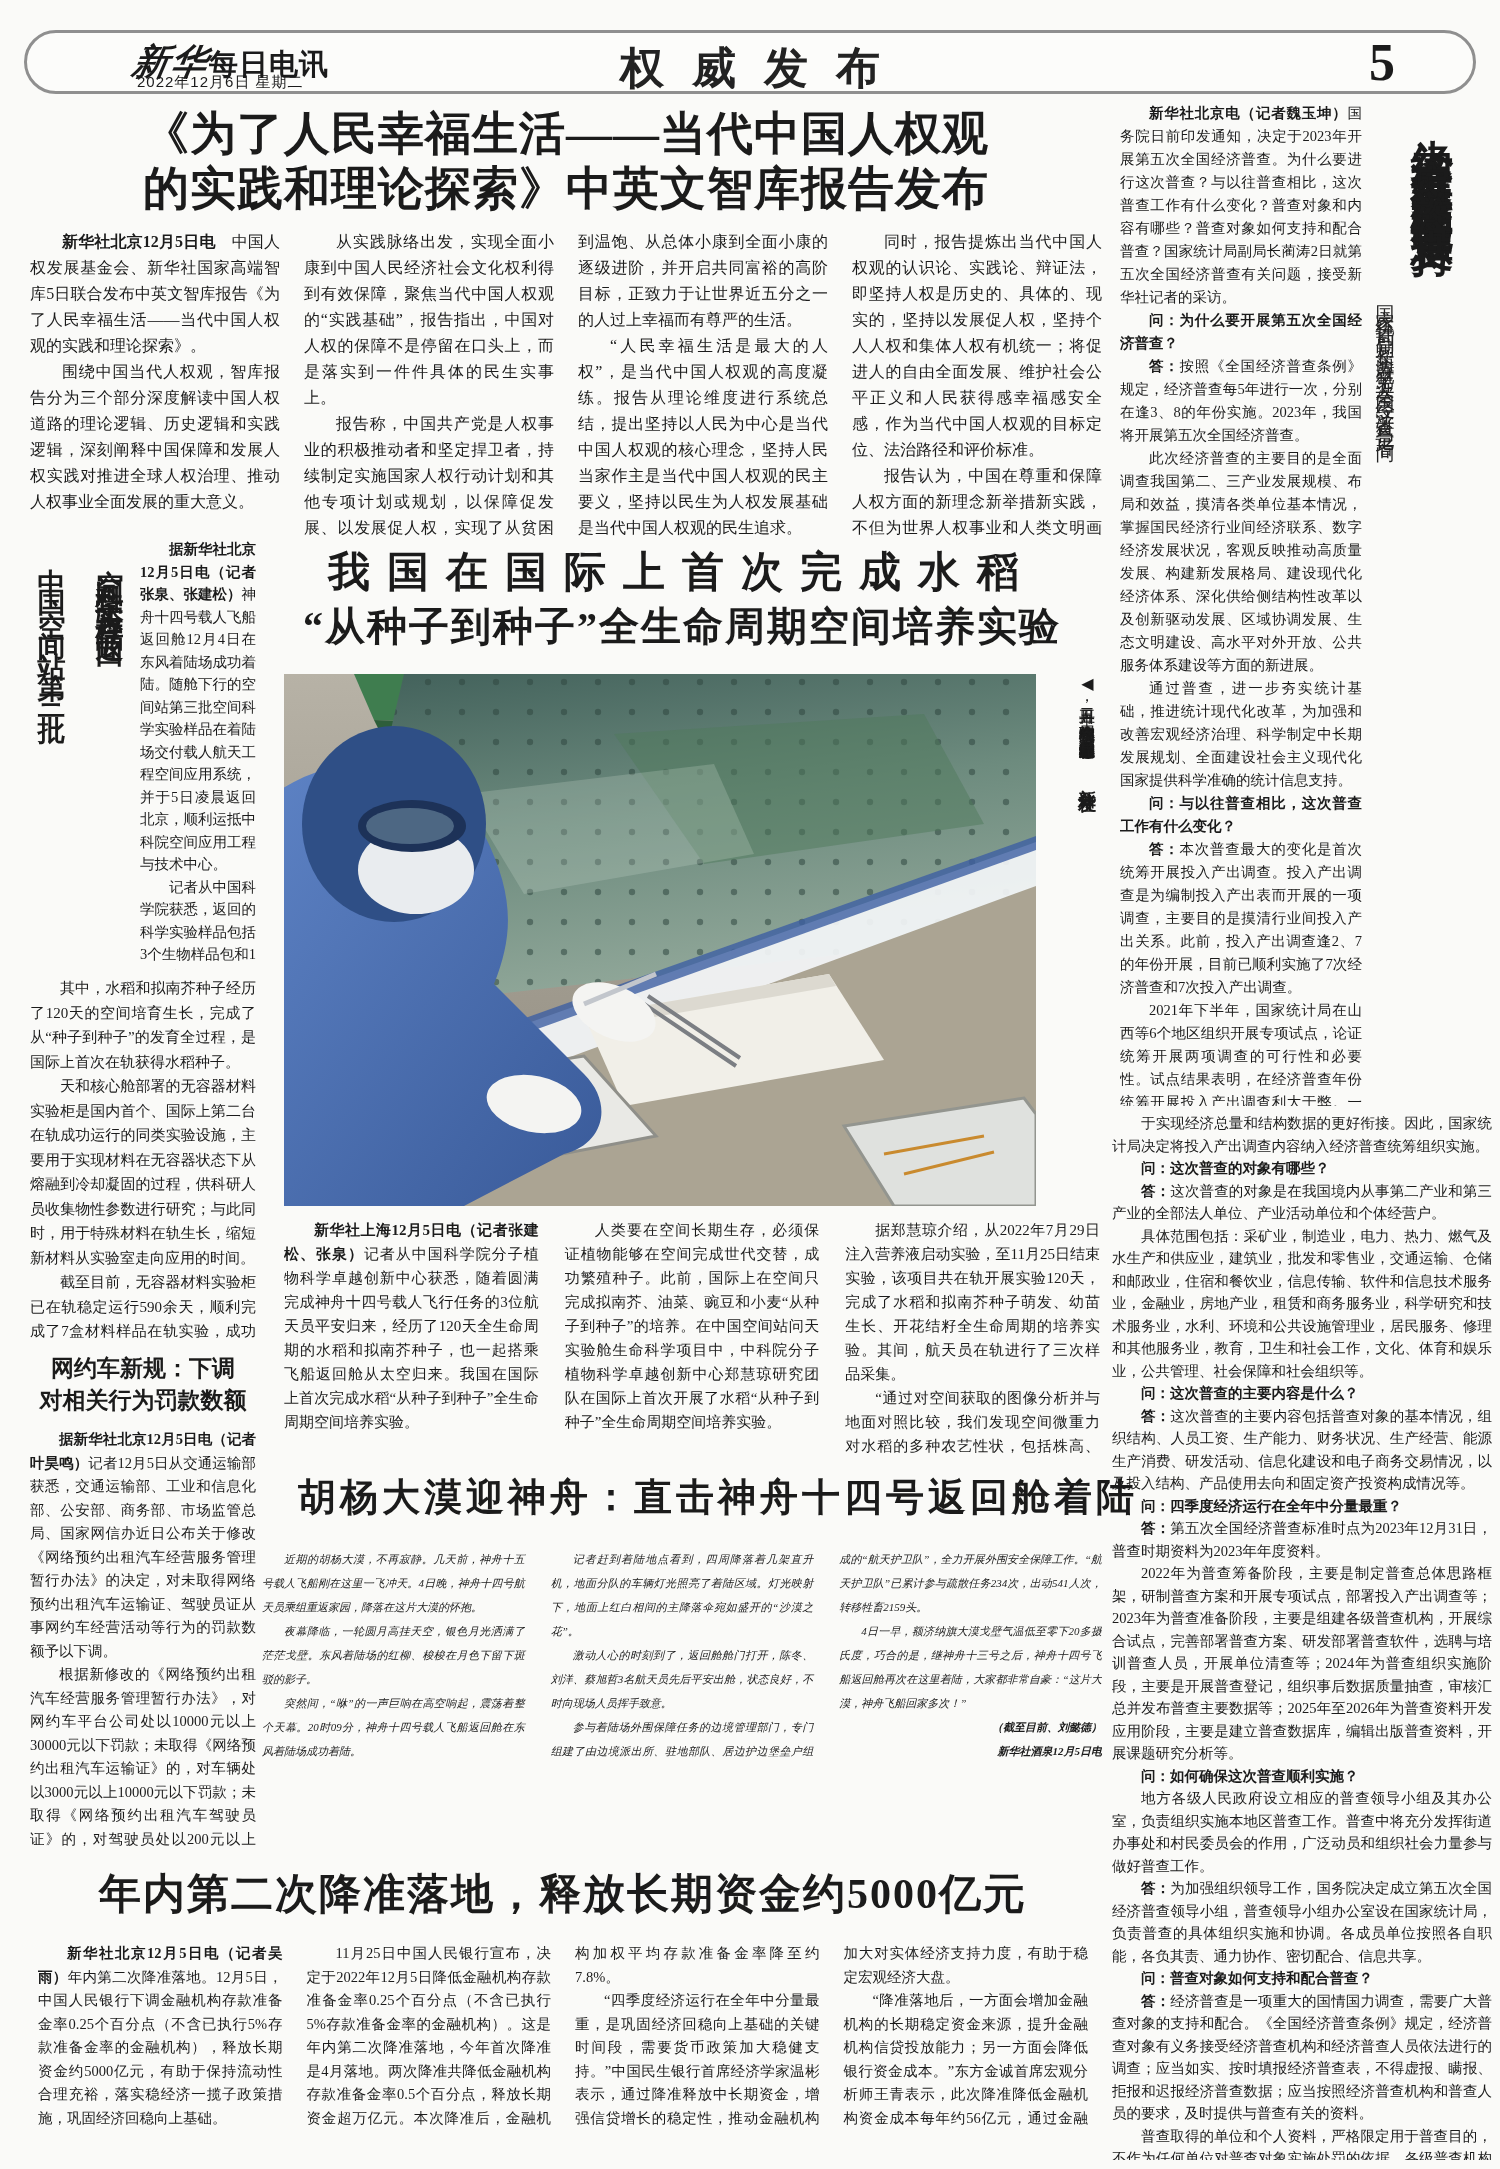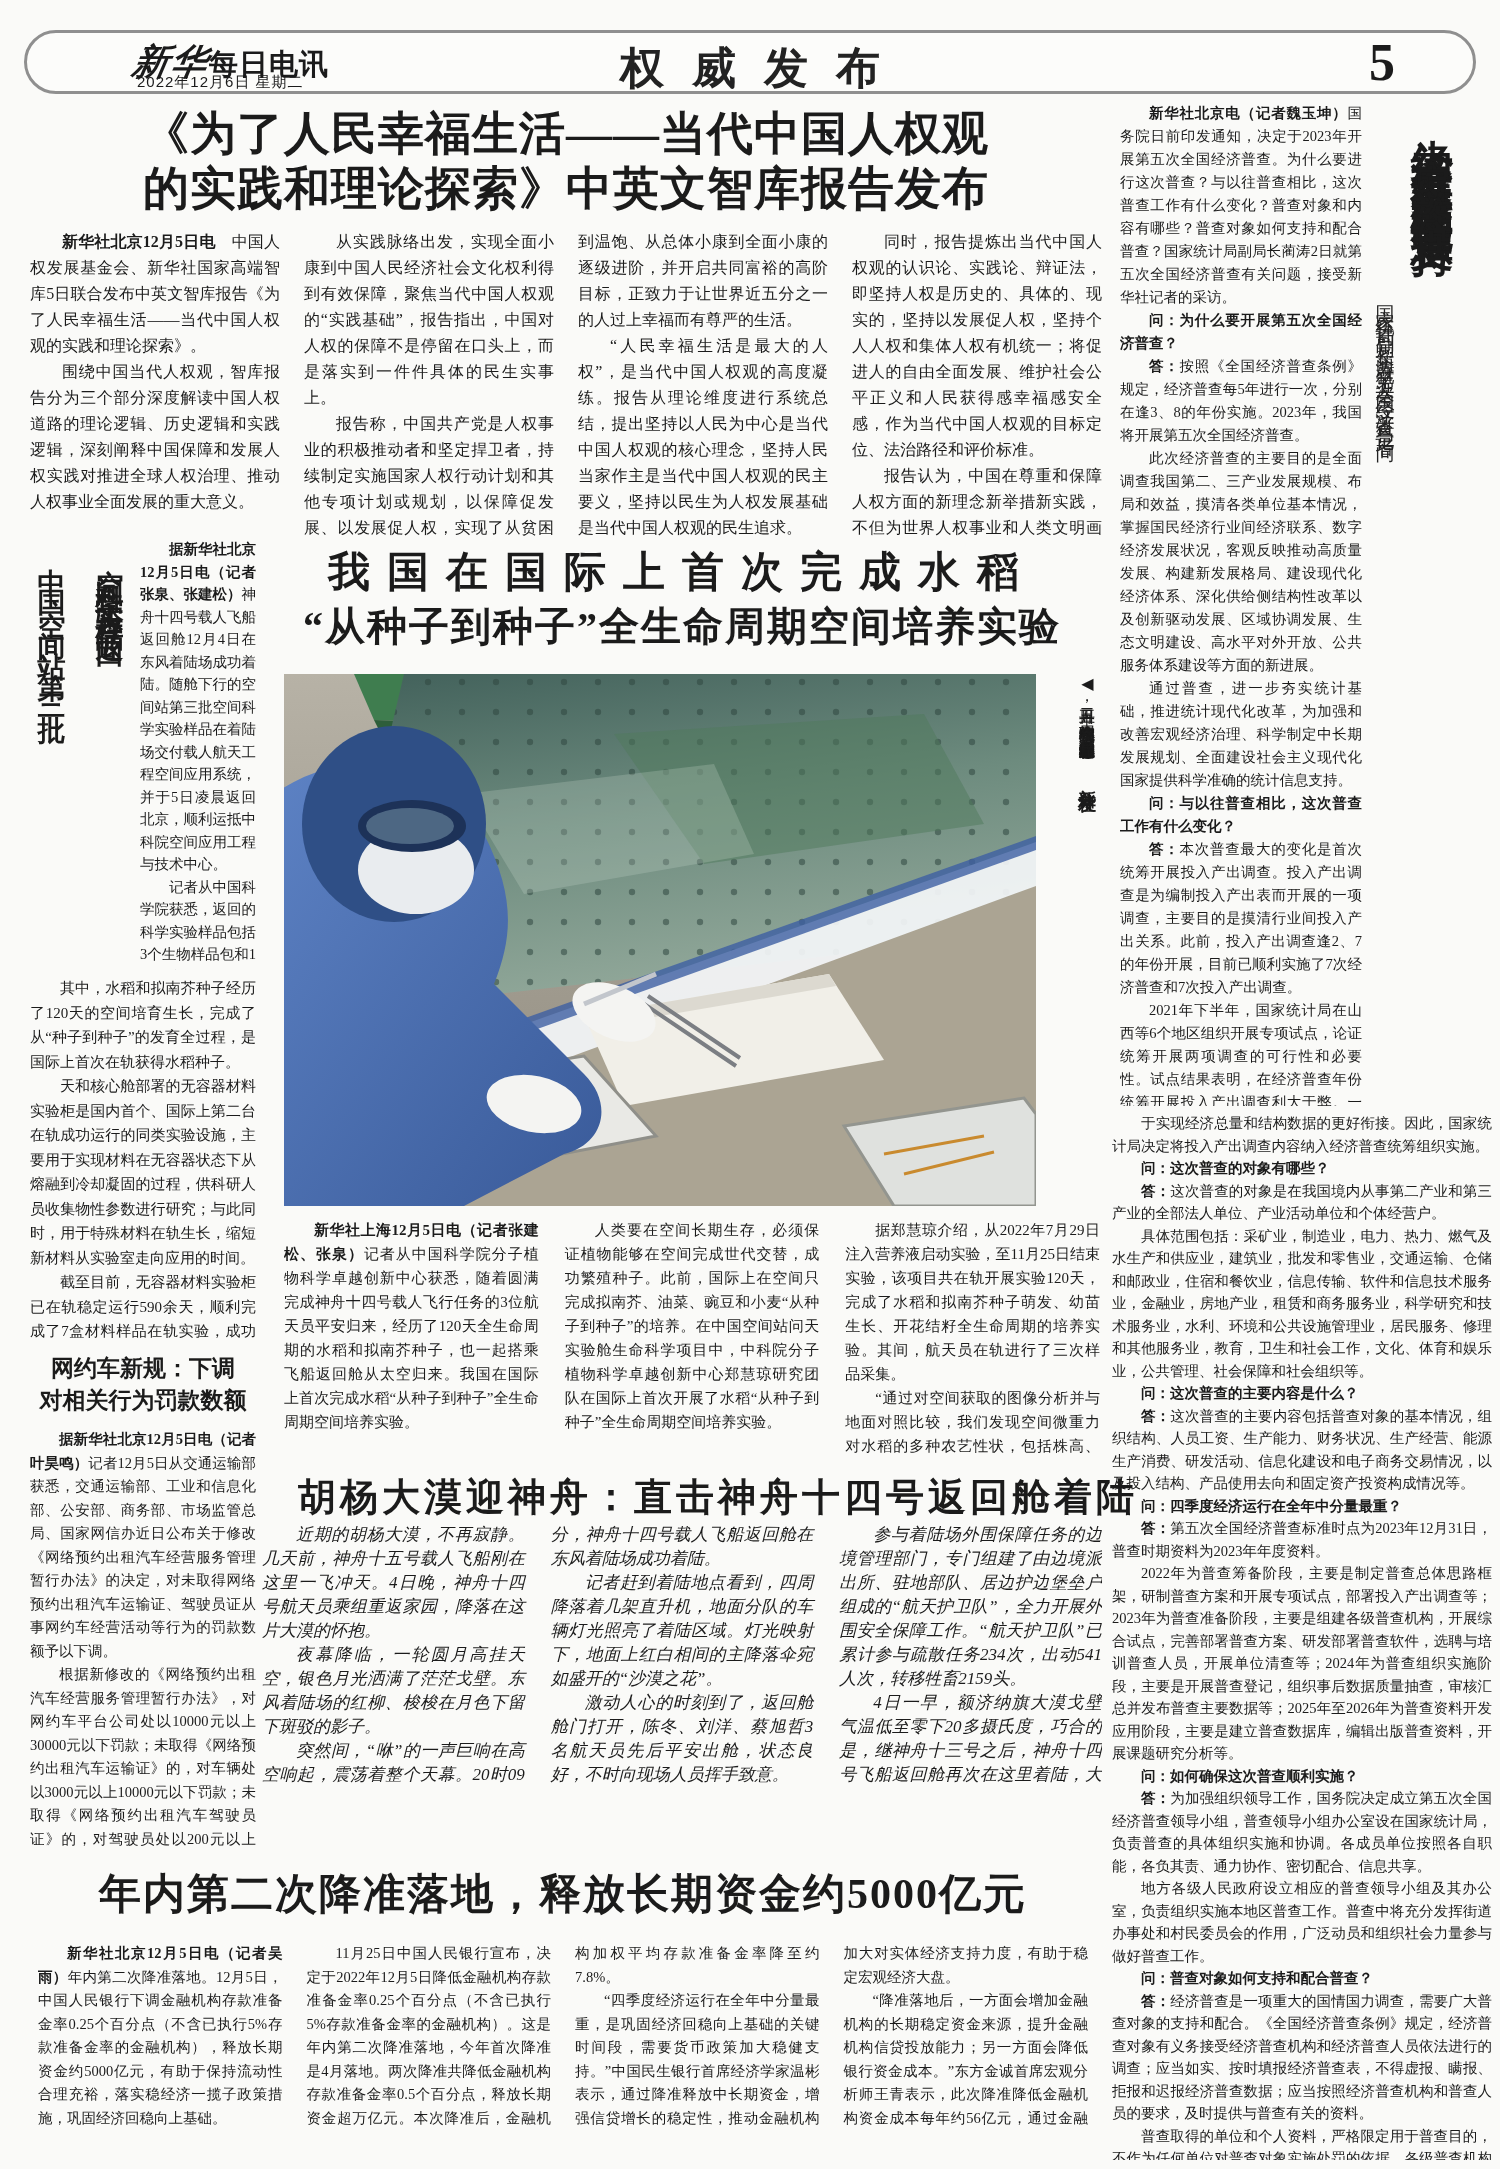--- a/index.html
+++ b/index.html
@@ -44,22 +44,22 @@
   .rice-h2{text-align:center;font-size:40px;font-weight:bold;letter-spacing:2px;line-height:50px;margin-top:4px;white-space:nowrap;}
   .photo-frame{position:absolute;left:22px;top:128px;width:752px;height:532px;overflow:hidden;background:#9a958b;}
   .photo-caption{position:absolute;left:788px;top:128px;width:50px;height:532px;writing-mode:vertical-rl;
                  font-size:16px;line-height:25px;text-align:left;overflow:hidden;}
   .cap-credit{font-weight:bold;font-size:18px;display:inline-block;margin-top:26px;letter-spacing:2px;}
   .rice-body{position:absolute;left:22px;top:672px;width:816px;height:242px;column-count:3;column-gap:26px;
              font-size:15px;line-height:24px;text-align:justify;overflow:hidden;}
   
   .hy-art{left:262px;top:1472px;width:840px;height:390px;}
   .hy-h{text-align:center;font-size:38px;font-weight:bold;letter-spacing:4px;white-space:nowrap;margin-left:36px;}
-  .hy-body{height:306px;column-count:3;column-gap:26px;
-           font-size:17px;line-height:24px;text-align:justify;overflow:hidden;font-style:italic;}
+  .hy-body{margin-top:24px;height:306px;column-count:3;column-gap:26px;
+           font-size:11px;line-height:24px;text-align:justify;overflow:hidden;font-style:italic;}
   .hy-body .byline{font-style:italic;}
   
   .census{left:1106px;top:98px;width:388px;height:2066px;}
   .cz-narrow{position:absolute;left:14px;top:4px;width:242px;height:1004px;
              font-size:14.5px;line-height:23px;text-align:justify;overflow:hidden;}
   .cz-sub{position:absolute;left:266px;top:192px;height:710px;writing-mode:vertical-rl;
           font-size:19px;letter-spacing:6px;color:#222;}
   .cz-big{position:absolute;left:298px;top:8px;height:1000px;writing-mode:vertical-rl;
           font-size:42px;font-weight:bold;letter-spacing:5px;}
   .cz-wide{position:absolute;left:6px;top:1014px;width:380px;height:1048px;
@@ -231,22 +231,22 @@
         <p>于实现经济总量和结构数据的更好衔接。因此，国家统计局决定将投入产出调查内容纳入经济普查统筹组织实施。</p>
         <p class="q">问：这次普查的对象有哪些？</p>
         <p><b>答：</b>这次普查的对象是在我国境内从事第二产业和第三产业的全部法人单位、产业活动单位和个体经营户。</p>
         <p>具体范围包括：采矿业，制造业，电力、热力、燃气及水生产和供应业，建筑业，批发和零售业，交通运输、仓储和邮政业，住宿和餐饮业，信息传输、软件和信息技术服务业，金融业，房地产业，租赁和商务服务业，科学研究和技术服务业，水利、环境和公共设施管理业，居民服务、修理和其他服务业，教育，卫生和社会工作，文化、体育和娱乐业，公共管理、社会保障和社会组织等。</p>
         <p class="q">问：这次普查的主要内容是什么？</p>
         <p><b>答：</b>这次普查的主要内容包括普查对象的基本情况，组织结构、人员工资、生产能力、财务状况、生产经营、能源生产消费、研发活动、信息化建设和电子商务交易情况，以及投入结构、产品使用去向和固定资产投资构成情况等。</p>
         <p class="q">问：四季度经济运行在全年中分量最重？</p>
         <p><b>答：</b>第五次全国经济普查标准时点为2023年12月31日，普查时期资料为2023年年度资料。</p>
         <p>2022年为普查筹备阶段，主要是制定普查总体思路框架，研制普查方案和开展专项试点，部署投入产出调查等；2023年为普查准备阶段，主要是组建各级普查机构，开展综合试点，完善部署普查方案、研发部署普查软件，选聘与培训普查人员，开展单位清查等；2024年为普查组织实施阶段，主要是开展普查登记，组织事后数据质量抽查，审核汇总并发布普查主要数据等；2025年至2026年为普查资料开发应用阶段，主要是建立普查数据库，编辑出版普查资料，开展课题研究分析等。</p>
         <p class="q">问：如何确保这次普查顺利实施？</p>
+        <p>地方各级人民政府设立相应的普查领导小组及其办公室，负责组织实施本地区普查工作。普查中将充分发挥街道办事处和村民委员会的作用，广泛动员和组织社会力量参与做好普查工作。</p>
         <p><b>答：</b>为加强组织领导工作，国务院决定成立第五次全国经济普查领导小组，普查领导小组办公室设在国家统计局，负责普查的具体组织实施和协调。各成员单位按照各自职能，各负其责、通力协作、密切配合、信息共享。</p>
-        <p>地方各级人民政府设立相应的普查领导小组及其办公室，负责组织实施本地区普查工作。普查中将充分发挥街道办事处和村民委员会的作用，广泛动员和组织社会力量参与做好普查工作。</p>
         <p class="q">问：普查对象如何支持和配合普查？</p>
         <p><b>答：</b>经济普查是一项重大的国情国力调查，需要广大普查对象的支持和配合。《全国经济普查条例》规定，经济普查对象有义务接受经济普查机构和经济普查人员依法进行的调查；应当如实、按时填报经济普查表，不得虚报、瞒报、拒报和迟报经济普查数据；应当按照经济普查机构和普查人员的要求，及时提供与普查有关的资料。</p>
         <p>普查取得的单位和个人资料，严格限定用于普查目的，不作为任何单位对普查对象实施处罚的依据。各级普查机构及其工作人员，对在普查中所知悉的国家秘密和普查对象的商业秘密、个人信息，必须严格履行保密义务。</p>
       </div>
   </div>
 
   <div class="abs rrr-art">
     <div class="rrr-h">年内第二次降准落地，释放长期资金约5000亿元</div>
     <div class="rrr-body">
         <p><b>新华社北京12月5日电（记者吴雨）</b>年内第二次降准落地。12月5日，中国人民银行下调金融机构存款准备金率0.25个百分点（不含已执行5%存款准备金率的金融机构），释放长期资金约5000亿元，有助于保持流动性合理充裕，落实稳经济一揽子政策措施，巩固经济回稳向上基础。</p>

